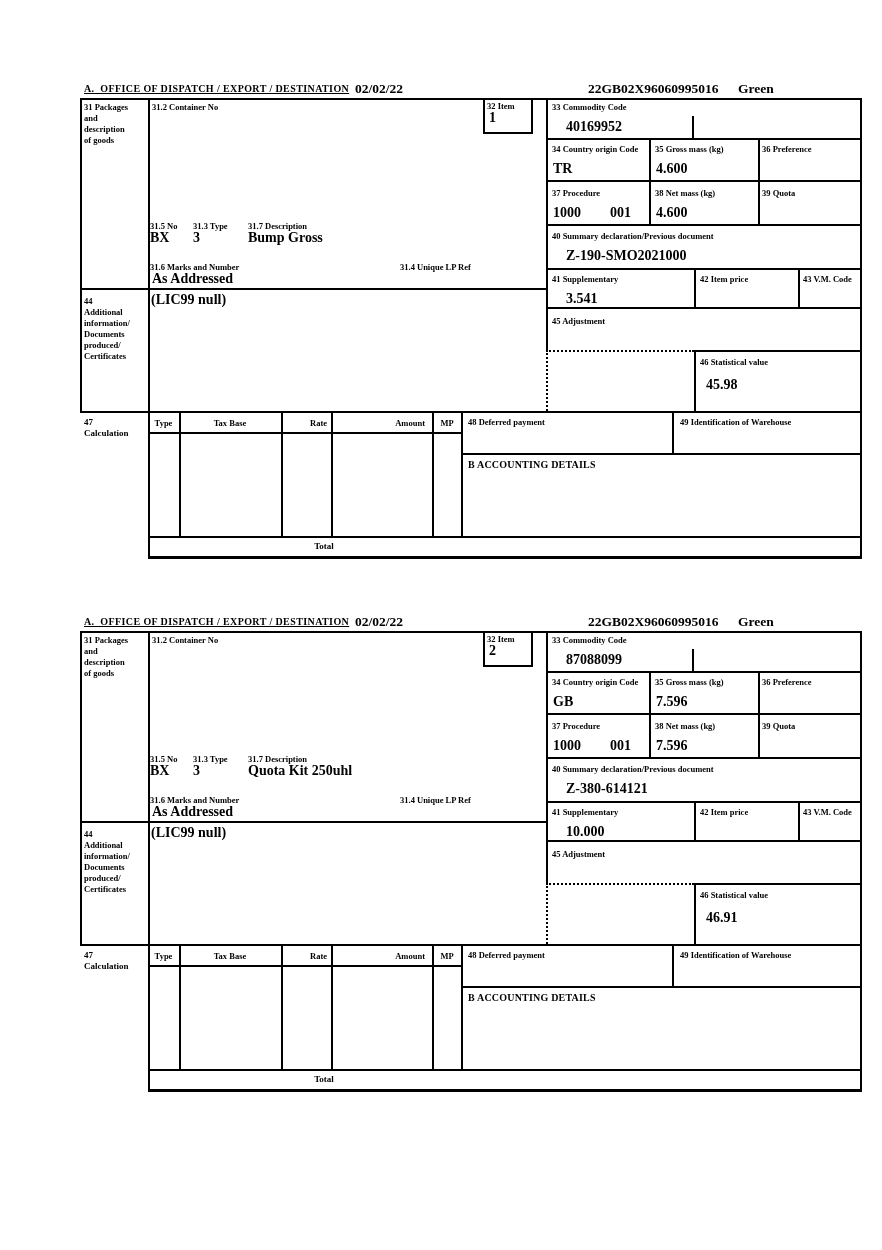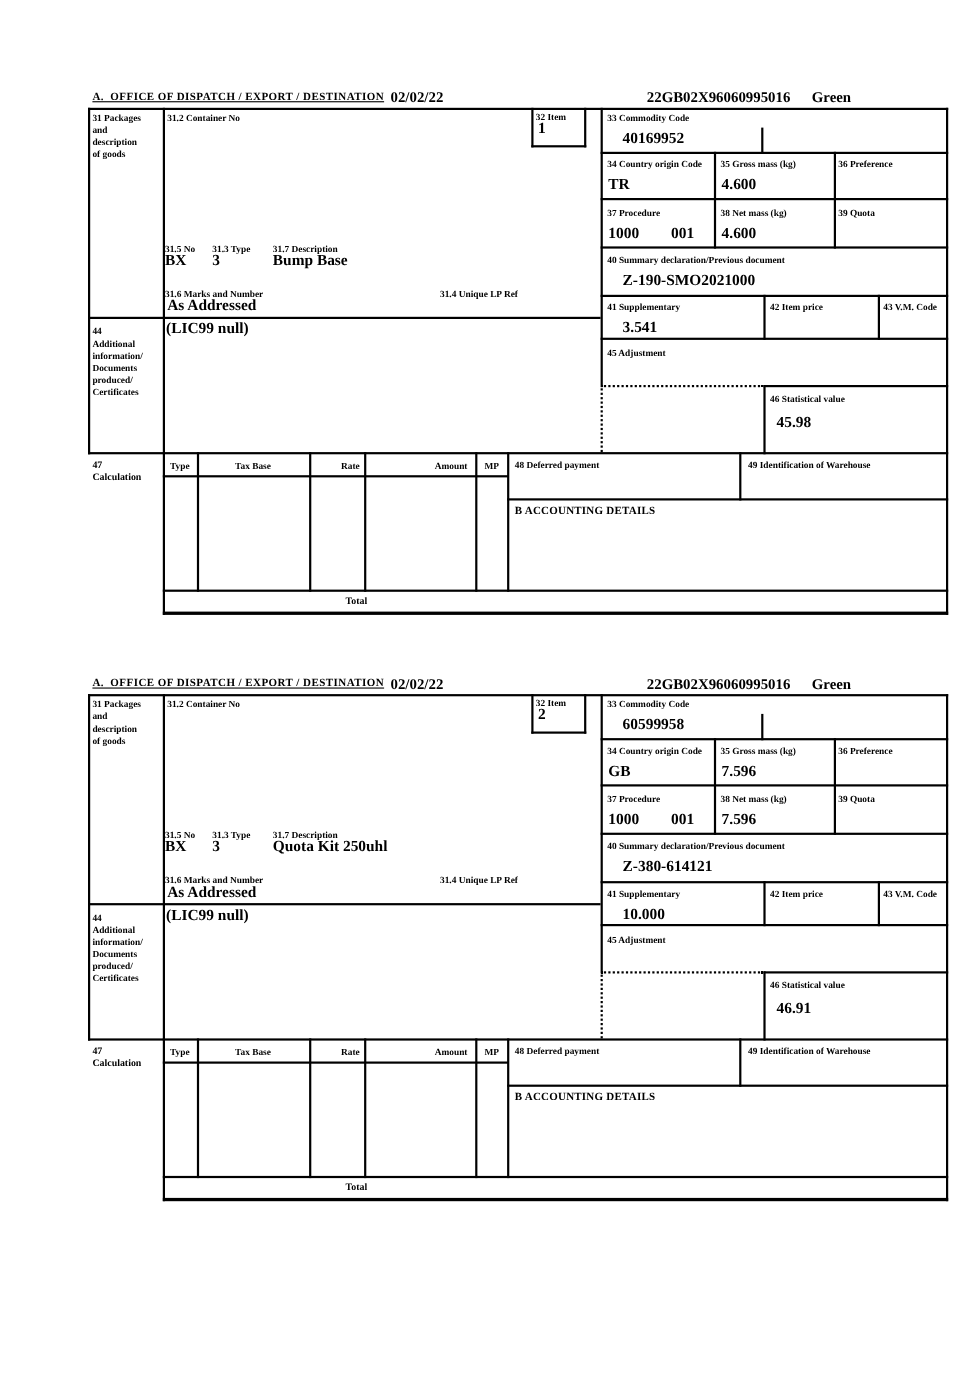--- a/index.html
+++ b/index.html
@@ -72,21 +72,21 @@
 of goods</div>
     <div class="lbl" style="left:152px;top:22px">31.2 Container No</div>
     <div class="lbl" style="left:487px;top:21px">32 Item</div>
     <div class="val" style="left:489px;top:30px">1</div>
 
     <div class="lbl" style="left:150px;top:141px">31.5 No</div>
     <div class="lbl" style="left:193px;top:141px">31.3 Type</div>
     <div class="lbl" style="left:248px;top:141px">31.7 Description</div>
     <div class="val" style="left:150px;top:150px">BX</div>
     <div class="val" style="left:193px;top:150px">3</div>
-    <div class="val" style="left:248px;top:150px">Bump Base</div>
+    <div class="val" style="left:248px;top:150px">Bump Gross</div>
 
     <div class="lbl" style="left:150px;top:182px">31.6 Marks and Number</div>
     <div class="lbl" style="left:400px;top:182px">31.4 Unique LP Ref</div>
     <div class="val" style="left:152px;top:191px">As Addressed</div>
 
     <div class="lbl" style="left:84px;top:216px;width:62px">44
 Additional
 information/
 Documents
 produced/
@@ -202,21 +202,21 @@
 
     <div class="lbl" style="left:84px;top:216px;width:62px">44
 Additional
 information/
 Documents
 produced/
 Certificates</div>
     <div class="val" style="left:151px;top:212px">(LIC99 null)</div>
 
     <div class="lbl" style="left:552px;top:22px">33 Commodity Code</div>
-    <div class="val" style="left:566px;top:39px">60599958</div>
+    <div class="val" style="left:566px;top:39px">87088099</div>
 
     <div class="lbl" style="left:552px;top:64px">34 Country origin Code</div>
     <div class="val" style="left:553px;top:81px">GB</div>
     <div class="lbl" style="left:655px;top:64px">35 Gross mass (kg)</div>
     <div class="val" style="left:656px;top:81px">7.596</div>
     <div class="lbl" style="left:762px;top:64px">36 Preference</div>
 
     <div class="lbl" style="left:552px;top:108px">37 Procedure</div>
     <div class="val" style="left:553px;top:125px">1000</div>
     <div class="val" style="left:610px;top:125px">001</div>

